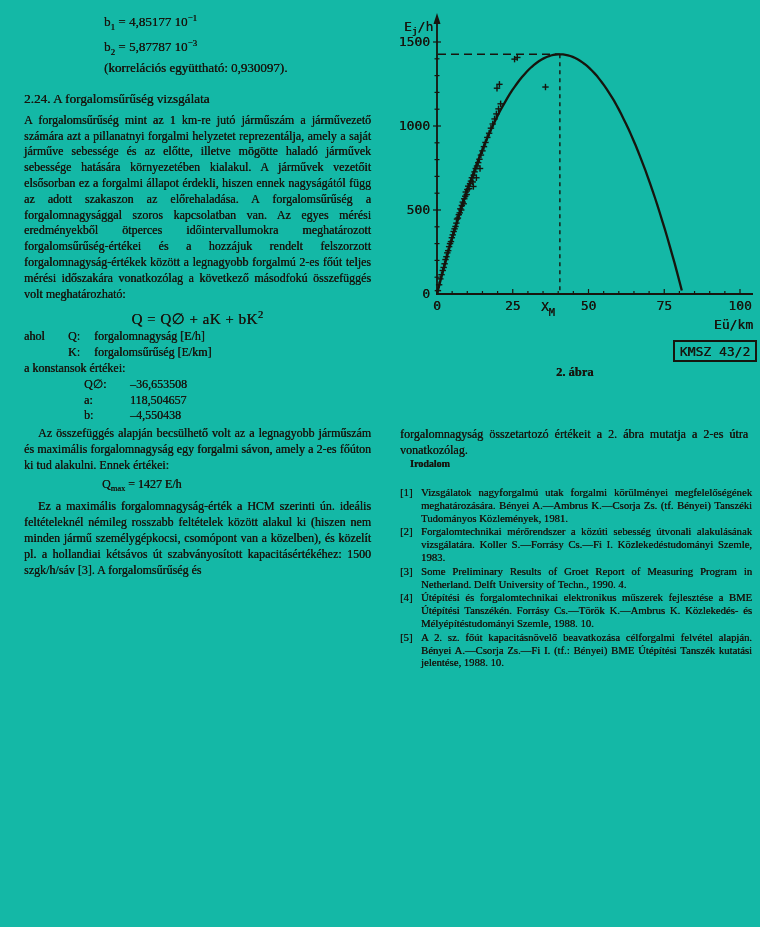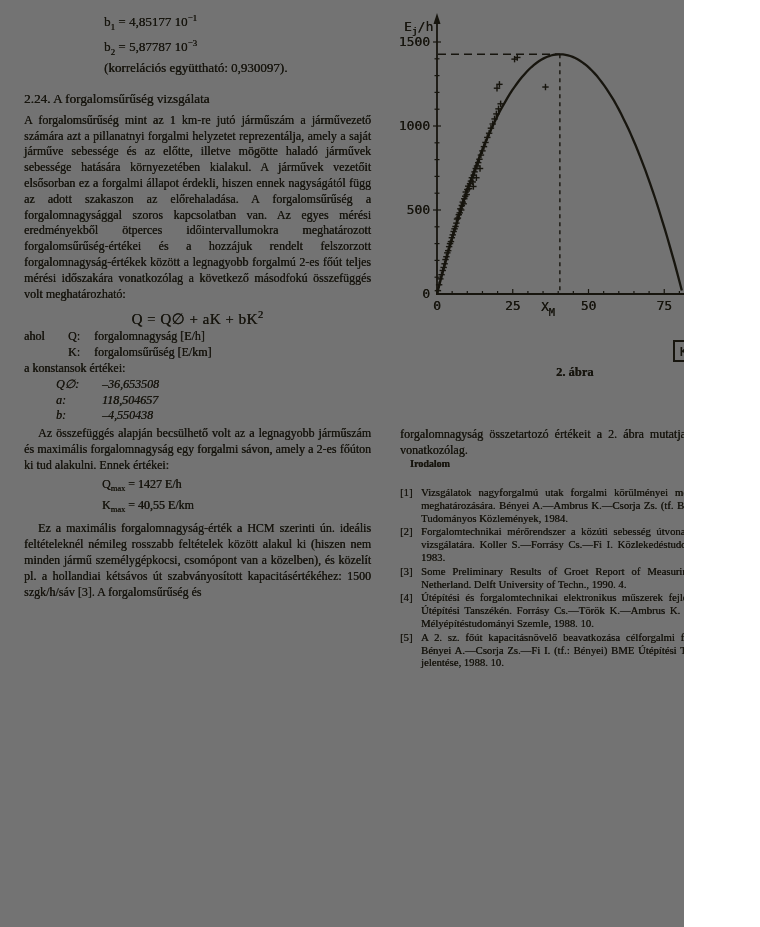--- a/index.html
+++ b/index.html
@@ -1,19 +1,19 @@
 <!DOCTYPE html>
 <html><head>
 <meta charset="utf-8">
 <style>
   html,body{margin:0;padding:0;}
   .page{
     position:relative;
-    width:684px;height:927px;
-    background:#737373;
+    width:760px;height:927px;
+    background:#14b8a6;
     color:#17150e;
     font-family:"Liberation Serif", serif;
     overflow:hidden;
     text-shadow:0.3px 0 0 currentColor;
   }
   .col-left{position:absolute;left:24px;top:10px;width:347px;}
   .col-right{position:absolute;left:398px;top:6px;width:362px;}
 
   .formula-block{margin-left:80px;font-size:13px;line-height:16px;}
   sub{font-size:70%;}
@@ -23,21 +23,21 @@
     margin:15px 0 0 0;
     font-size:13.2px;font-weight:normal;line-height:16px;
   }
   .body{font-size:12px;line-height:15.8px;margin:0;}
   .j{text-align:justify;}
   .ind{text-indent:14px;}
   .para1{margin-top:6px;}
   .equation{text-align:center;font-size:15px;line-height:19px;margin-top:3px;letter-spacing:0.5px;}
   .where-row .wlabel{display:inline-block;width:44px;}
   .where-row .wsym{display:inline-block;width:26px;}
-  .const-block{margin-left:32px;font-style:italic;}
+  .const-block{margin-left:60px;}
   .const-row .cname{display:inline-block;width:46px;}
   .maxvals{margin-left:78px;line-height:16.5px;margin-top:2px;margin-bottom:2px;}
   .para23{margin-top:2px;}
 
   .chart{position:absolute;left:0;top:0;}
   .fig-caption{position:absolute;left:158px;top:359px;font-size:12.5px;font-weight:bold;}
   .rpara{position:absolute;left:2px;top:389px;width:348px;margin-top:32px;}
   .lit-heading{position:absolute;left:12px;top:452px;font-size:10px;font-weight:bold;}
   .refs{position:absolute;left:2px;top:480px;width:352px;font-size:10.7px;line-height:12.8px;}
   .ref{position:relative;padding-left:21px;text-align:justify;margin-bottom:1px;}
@@ -70,21 +70,20 @@
     <div class="body const-block">
       <div class="const-row"><span class="cname">Q∅:</span><span>–36,653508</span></div>
       <div class="const-row"><span class="cname">a:</span><span>118,504657</span></div>
       <div class="const-row"><span class="cname">b:</span><span>–4,550438</span></div>
     </div>
 
     <p class="body j ind para23">Az összefüggés alapján becsülhető volt az a legnagyobb járműszám és maximális forgalomnagyság egy forgalmi sávon, amely a 2-es főúton ki tud alakulni. Ennek értékei:</p>
 
     <div class="body maxvals">
       <div><span>Q</span><sub>max</sub><span> = 1427 E/h</span></div>
-      <div><span>K</span><sub>max</sub><span> = 40,55 E/km</span></div>
     </div>
 
     <p class="body j ind para23">Ez a maximális forgalomnagyság-érték a HCM szerinti ún. ideális feltételeknél némileg rosszabb feltételek között alakul ki (hiszen nem minden jármű személygépkocsi, csomópont van a közelben), és közelít pl. a hollandiai kétsávos út szabványosított kapacitásértékéhez: 1500 szgk/h/sáv [3]. A forgalomsűrűség és</p>
   </div>
 
   <div class="col-right">
     <svg class="chart" width="362" height="360" viewBox="0 0 362 360" xmlns="http://www.w3.org/2000/svg">
         <line x1="39" y1="289" x2="39" y2="16" stroke="#17150e" stroke-width="1.8"></line>
         <polygon points="35.5,18 42.5,18 39,7" fill="#17150e"></polygon>
         <line x1="38" y1="288" x2="355" y2="288" stroke="#17150e" stroke-width="1.8"></line>
@@ -270,21 +269,21 @@
         <line x1="119.295" y1="48.255999999999986" x2="119.295" y2="54.65599999999999" stroke="#17150e" stroke-width="1.4"></line>
         <line x1="144.274" y1="81.024" x2="150.67399999999998" y2="81.024" stroke="#17150e" stroke-width="1.4"></line>
         <line x1="147.474" y1="77.824" x2="147.474" y2="84.224" stroke="#17150e" stroke-width="1.4"></line>
         <rect x="276" y="335" width="82" height="20" fill="none" stroke="#17150e" stroke-width="2"></rect>
         <text x="317" y="350" text-anchor="middle" font-size="13" fill="#17150e" font-family="&quot;DejaVu Sans Mono&quot;, monospace">KMSZ 43/2</text>
       </svg>
     <div class="fig-caption">2. ábra</div>
     <p class="body j rpara">forgalomnagyság összetartozó értékeit a 2. ábra mutatja a 2-es útra vonatkozólag.</p>
     <div class="lit-heading">Irodalom</div>
     <div class="refs">
-      <div class="ref"><span class="ref-num">[1]</span><span class="ref-text">Vizsgálatok nagyforgalmú utak forgalmi körülményei megfelelőségének meghatározására. Bényei A.—Ambrus K.—Csorja Zs. (tf. Bényei) Tanszéki Tudományos Közlemények, 1984.</span></div>
+      <div class="ref"><span class="ref-num">[1]</span><span class="ref-text">Vizsgálatok nagyforgalmú utak forgalmi körülményei megfelelőségének meghatározására. Bényei A.—Ambrus K.—Csorja Zs. (tf. Bényei) Tanszéki Tudományos Közlemények, 1981.</span></div>
       <div class="ref"><span class="ref-num">[2]</span><span class="ref-text">Forgalomtechnikai mérőrendszer a közúti sebesség útvonali alakulásának vizsgálatára. Koller S.—Forrásy Cs.—Fi I. Közlekedéstudományi Szemle, 1983.</span></div>
       <div class="ref"><span class="ref-num">[3]</span><span class="ref-text">Some Preliminary Results of Groet Report of Measuring Program in Netherland. Delft University of Techn., 1990. 4.</span></div>
       <div class="ref"><span class="ref-num">[4]</span><span class="ref-text">Útépítési és forgalomtechnikai elektronikus műszerek fejlesztése a BME Útépítési Tanszékén. Forrásy Cs.—Török K.—Ambrus K. Közlekedés- és Mélyépítéstudományi Szemle, 1988. 10.</span></div>
       <div class="ref"><span class="ref-num">[5]</span><span class="ref-text">A 2. sz. főút kapacitásnövelő beavatkozása célforgalmi felvétel alapján. Bényei A.—Csorja Zs.—Fi I. (tf.: Bényei) BME Útépítési Tanszék kutatási jelentése, 1988. 10.</span></div>
     </div>
   </div>
 
 </div>
 
 </body></html>

